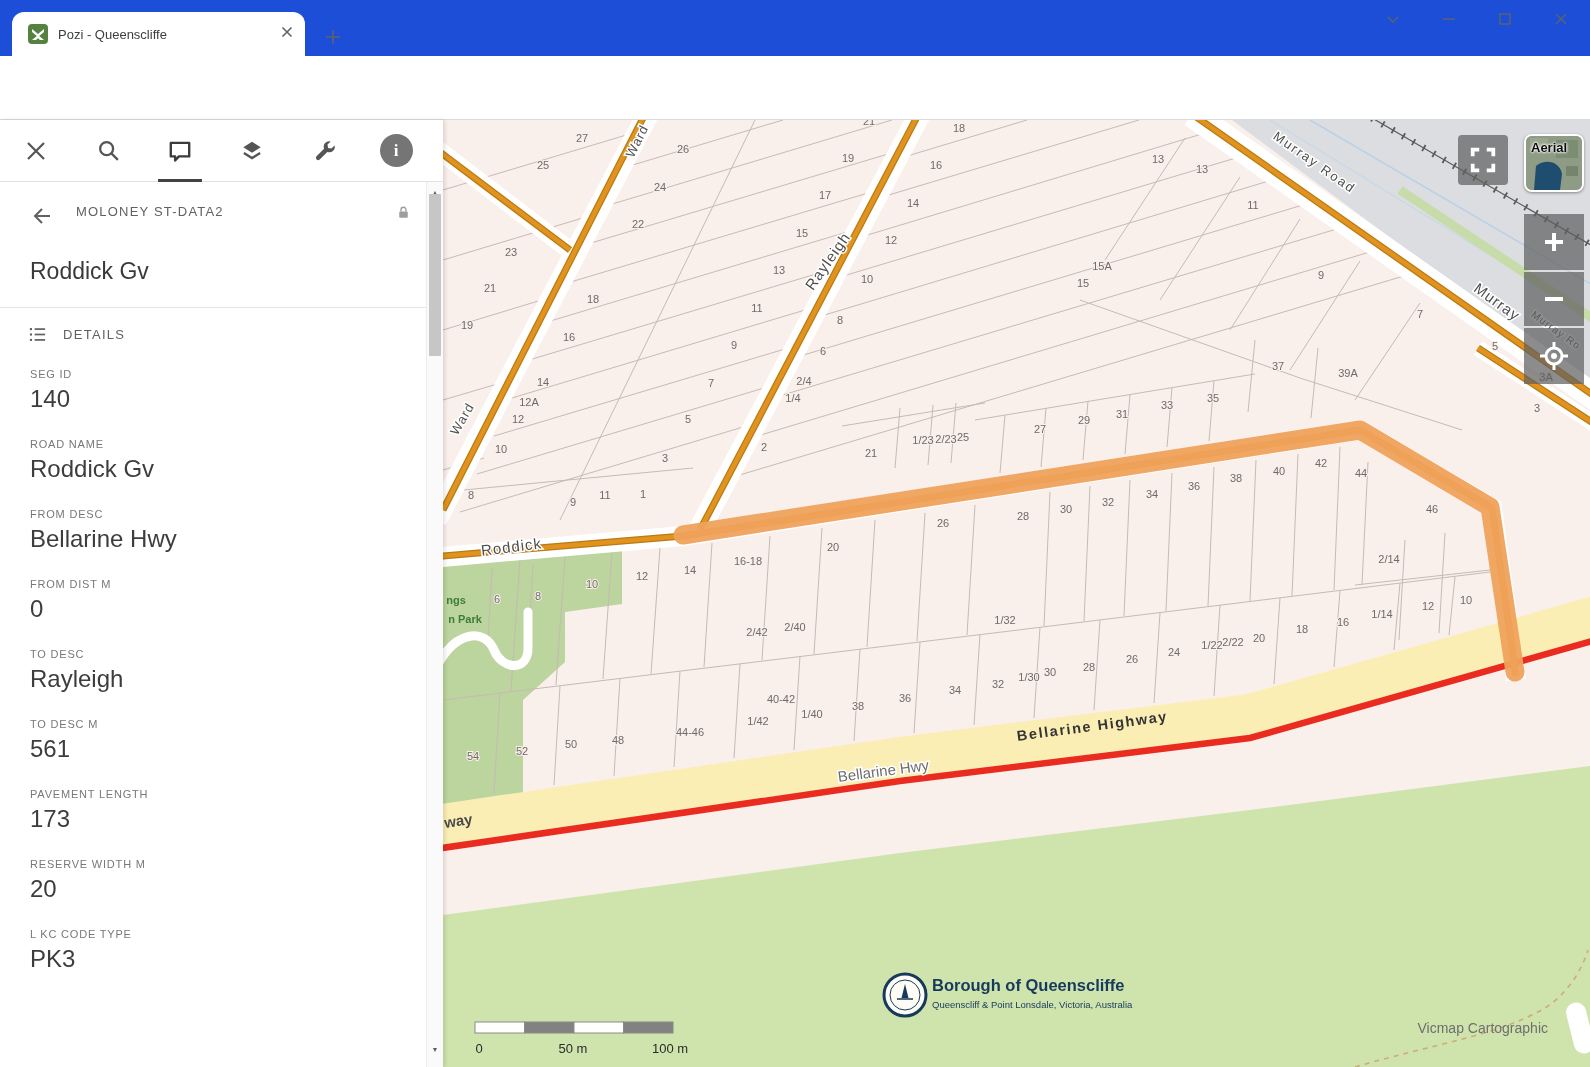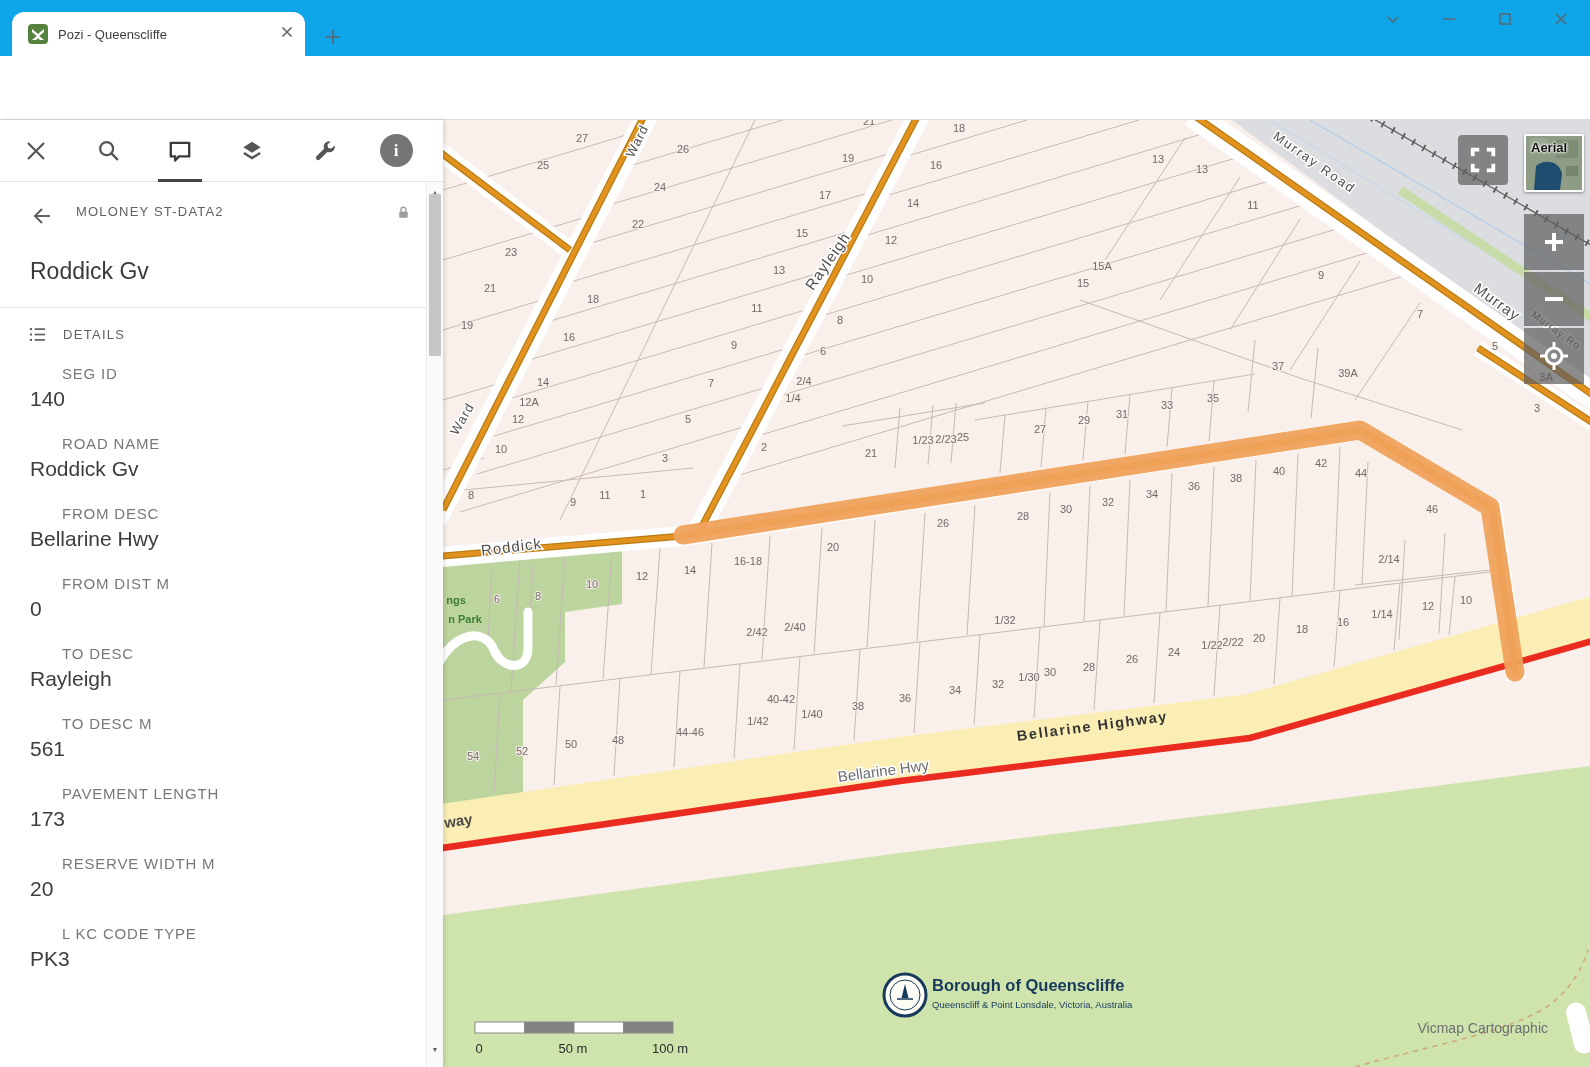--- a/index.html
+++ b/index.html
@@ -1,19 +1,19 @@
 <!DOCTYPE html>
 <html><head>
 <meta charset="utf-8">
 <style>
   * { margin:0; padding:0; box-sizing:border-box; }
   html,body { width:1590px; height:1067px; overflow:hidden; font-family:"Liberation Sans",sans-serif; background:#fff; }
 
   
-  .titlebar { position:absolute; left:0; top:0; width:1590px; height:56px; background:#0ea5e9; }
+  .titlebar { position:absolute; left:0; top:0; width:1590px; height:56px; background:#1d4ed8; }
   .tab { position:absolute; left:12px; top:12px; width:293px; height:44px; background:#fff; border-radius:12px 12px 0 0; display:flex; align-items:center; padding:0 10px 0 16px; }
   .tab-title { font-size:13px; color:#3c4043; flex:1; margin-left:10px; white-space:nowrap; overflow:hidden; }
   .favicon { width:20px; height:20px; border-radius:4px; background:#55833f; position:relative; flex:none; }
   .winbtns { position:absolute; right:14px; top:4px; display:flex; gap:26px; align-items:center; color:#5f6368; }
   .winbtns span { width:30px; height:30px; display:flex; align-items:center; justify-content:center; }
   .newtab { position:absolute; left:320px; top:24px; width:26px; height:26px; display:flex; align-items:center; justify-content:center; }
 
   .toolbar { position:absolute; left:0; top:56px; width:1590px; height:64px; background:#fff; border-bottom:1px solid #dadce0; }
   .navbtn { position:absolute; top:74px; width:36px; height:36px; display:flex; align-items:center; justify-content:center; border-radius:50%; }
   .addr { position:absolute; left:196px; top:72px; width:879px; height:39px; background:#f1f3f4; border-radius:20px; display:flex; align-items:center; padding:0 14px 0 12px; }
@@ -32,22 +32,22 @@
   .infocirc { width:33px; height:33px; border-radius:50%; background:#757575; color:#fff; font-size:17px; font-weight:bold; display:flex; align-items:center; justify-content:center; font-family:"Liberation Serif",serif; }
 
   .panel { position:absolute; left:0; top:62px; width:426px; bottom:0; overflow:hidden; }
   .crumbrow { display:flex; padding:22px 14px 0 30px; }
   .crumb { font-size:13px; letter-spacing:1.2px; color:#616161; margin-left:22px; flex:1; }
   .ptitle { font-size:23px; color:#3a3a3a; padding:26px 30px 22px 30px; border-bottom:1px solid #e4e4e4; }
   .detailshdr { display:flex; align-items:center; padding:17px 30px 10px 28px; }
   .detailshdr .dh { font-size:13px; letter-spacing:1.3px; color:#616161; margin-left:16px;text-align:right; }
   .fields { padding:13px 30px 0 30px; }
   .field { margin-bottom:28px; }
-  .flabel { font-size:15px; line-height:14px; letter-spacing:.8px; color:#787878; margin-bottom:7px; text-transform:uppercase;margin-left:32px; }
-  .fvalue { font-size:21px; line-height:21px; color:#3d3d3d; }
+  .flabel { font-size:11px; line-height:14px; letter-spacing:.8px; color:#787878; margin-bottom:7px; text-transform:uppercase; }
+  .fvalue { font-size:24px; line-height:21px; color:#3d3d3d; }
 
   .sscroll { position:absolute; right:0; top:62px; width:17px; bottom:0; background:#fafafa; border-left:1px solid #ececec; z-index:4; }
   .sthumb { position:absolute; left:2px; width:12px; top:12px; height:162px; background:#c6c6c6; border-radius:1px; }
   .sarrow { position:absolute; left:0; width:16px; height:16px; color:#606060; font-size:7px; display:flex; align-items:center; justify-content:center; }
 
   
   .map { position:absolute; left:443px; top:0; width:1147px; height:947px; overflow:hidden; background:#f9efeb; }
   .map svg.base { position:absolute; left:0; top:0; }
 
   svg text.plbl { font:11px "Liberation Sans",sans-serif; fill:#6f6b67; text-anchor:middle; paint-order:stroke; stroke:#f9efeb; stroke-width:2px; }
@@ -58,21 +58,21 @@
   svg text.hwy  { font:bold 14.5px "Liberation Sans",sans-serif; fill:#343434; letter-spacing:1.6px; text-anchor:middle; paint-order:stroke; stroke:#fbeeb4; stroke-width:2.5px; }
   svg text.hwy2 { font:15px "Liberation Sans",sans-serif; fill:#6e6e6e; text-anchor:middle; paint-order:stroke; stroke:#fff; stroke-width:3px; }
   svg text.hwy2b{ font:bold 15px "Liberation Sans",sans-serif; fill:#4a4a4a; text-anchor:middle; paint-order:stroke; stroke:#fbeeb4; stroke-width:2.5px; }
   svg text.park { font:bold 11px "Liberation Sans",sans-serif; fill:#3e7d3b; text-anchor:middle; }
   svg text.scl  { font:13px "Liberation Sans",sans-serif; fill:#2b2b2b; text-anchor:middle; }
   svg text.attr { font:14px "Liberation Sans",sans-serif; fill:#6f6f6f; text-anchor:end; }
   svg text.logoT{ font:bold 16.5px "Liberation Sans",sans-serif; fill:#16395c; }
   svg text.logoS{ font:9.5px "Liberation Sans",sans-serif; fill:#16395c; }
 
   .mapbtn { position:absolute; background:rgba(96,96,96,.72); border-radius:4px; display:flex; align-items:center; justify-content:center; }
-  .aerial { position:absolute; left:1081px; top:14px; width:60px; height:58px; border:2px solid #fff; border-radius:2px; background:#93a08a; box-shadow:0 1px 3px rgba(0,0,0,.4); overflow:hidden; }
+  .aerial { position:absolute; left:1081px; top:14px; width:60px; height:58px; border:2px solid #fff; border-radius:8px; background:#93a08a; box-shadow:0 1px 3px rgba(0,0,0,.4); overflow:hidden; }
   .aerial-lbl { position:absolute; left:5px; top:4px; font-size:13px; font-weight:bold; color:#0d0d0d; text-shadow:0 0 3px #fff,0 0 3px #fff,0 0 2px #fff; }
   .zgrp { position:absolute; left:1081px; top:94px; width:60px; }
   .zbtn { width:60px; background:rgba(96,96,96,.72); display:flex; align-items:center; justify-content:center; margin-bottom:2px; }
 </style>
 </head>
 <body>
 
 <div class="titlebar">
   <div class="tab">
     <div class="favicon">

